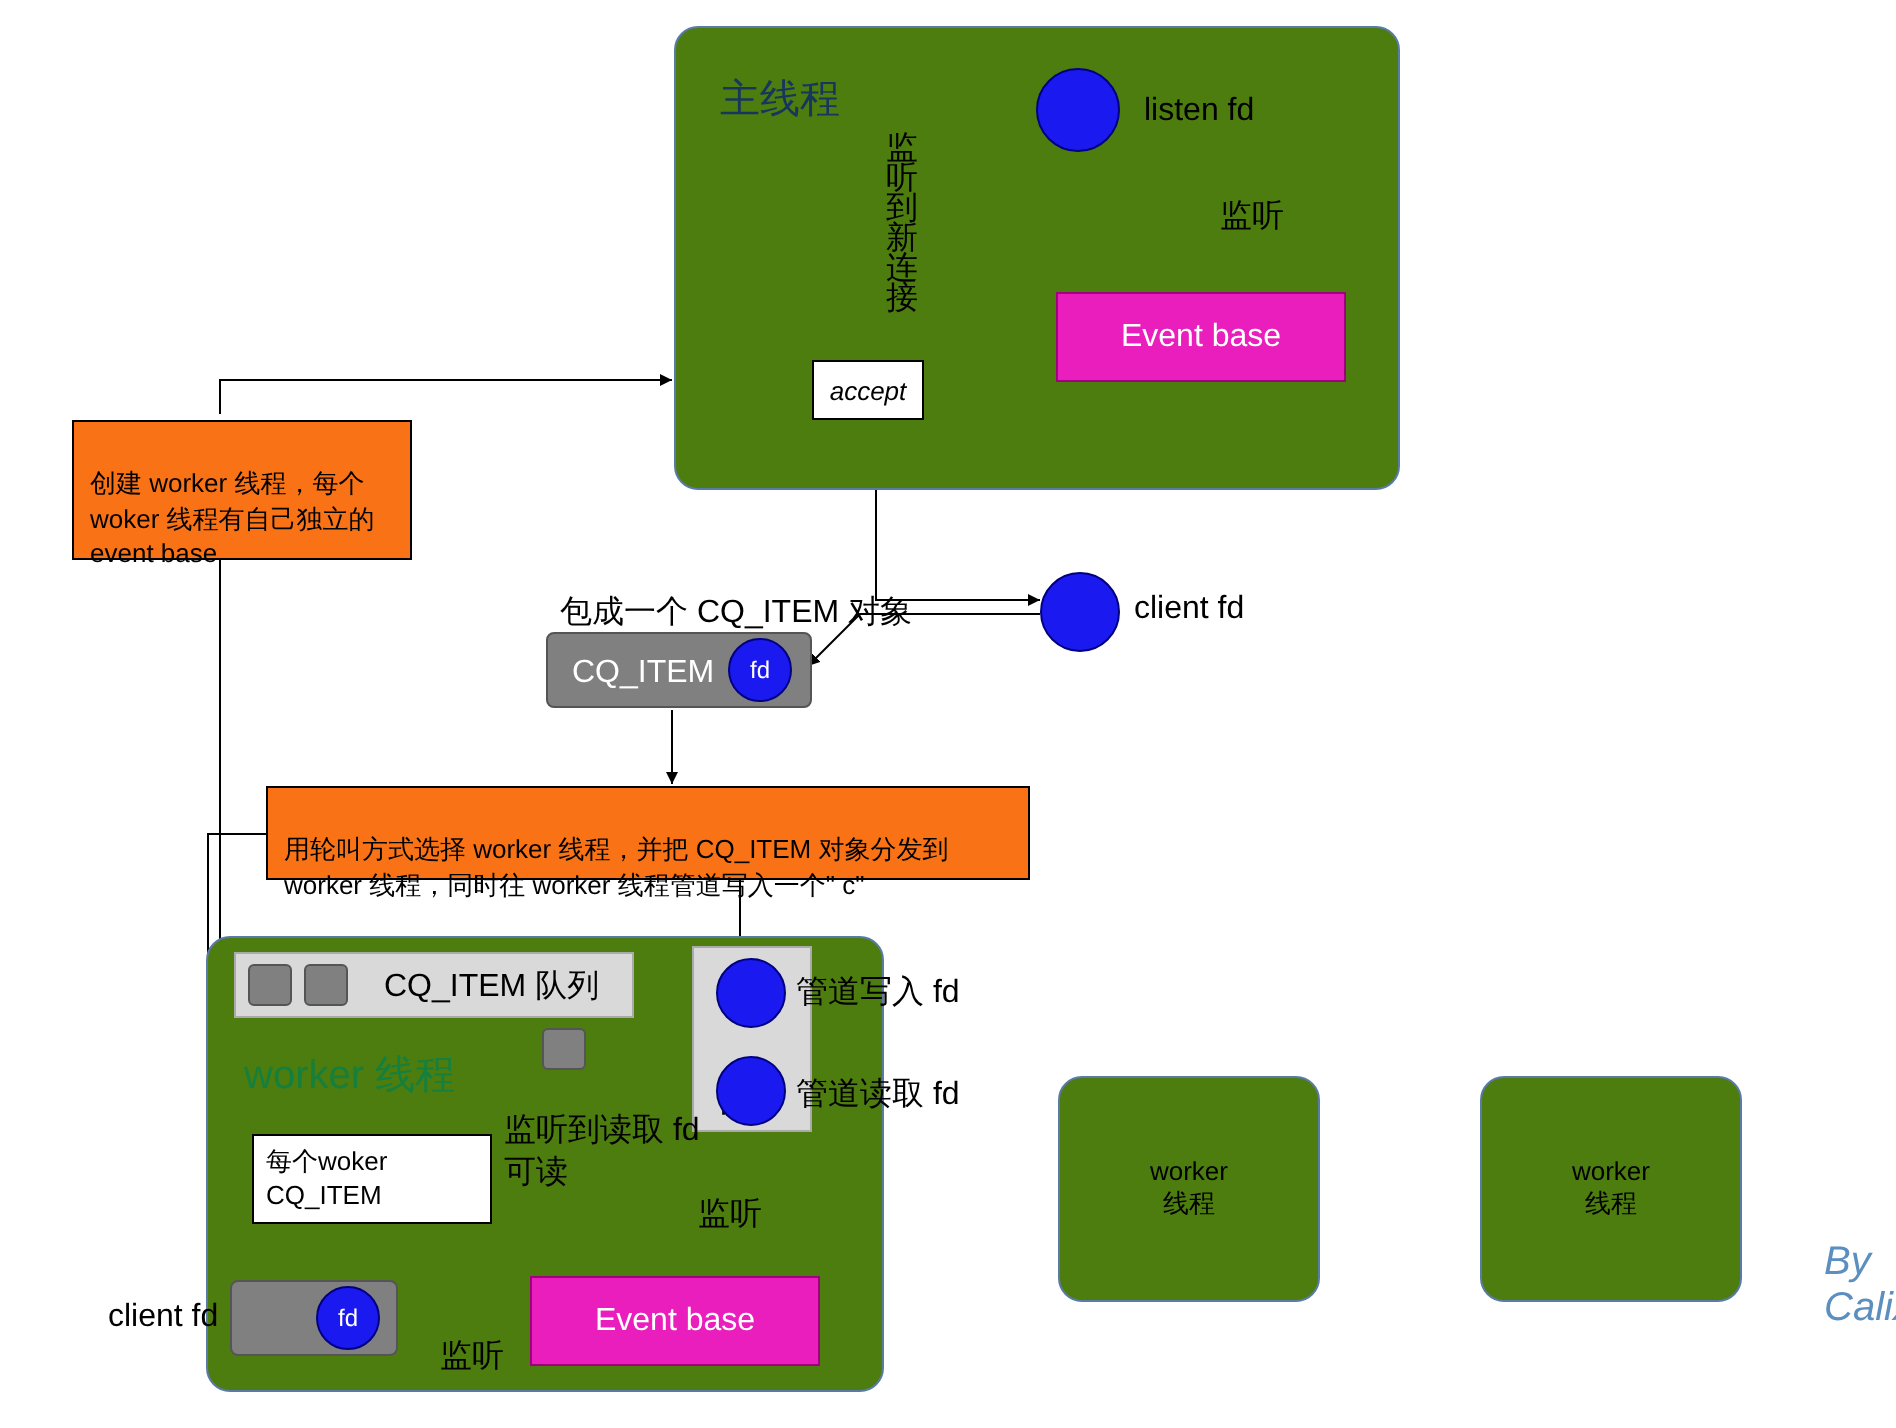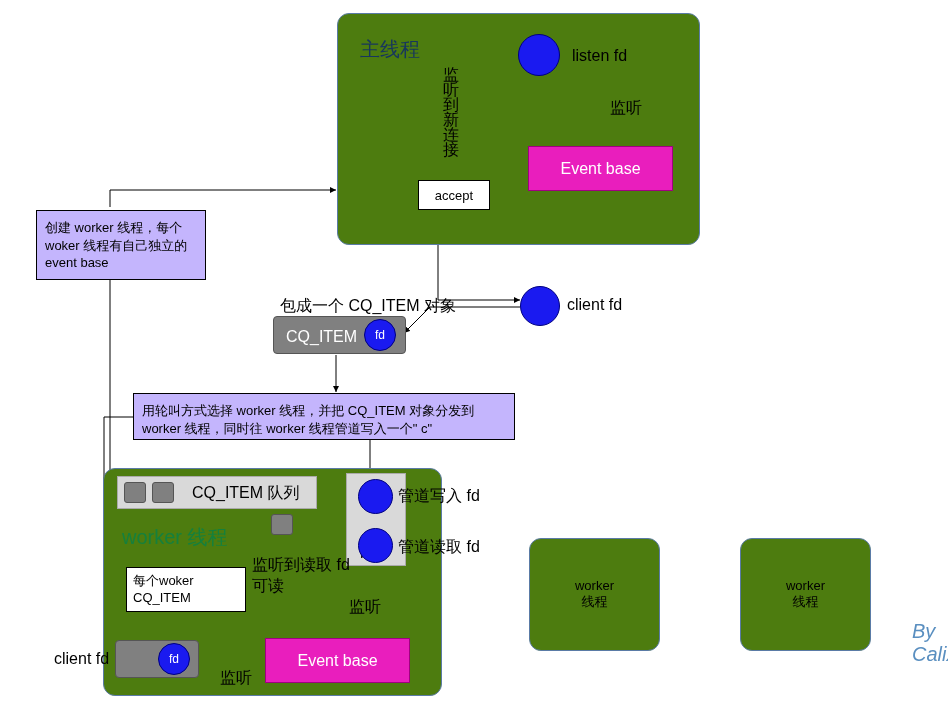--- a/index.html
+++ b/index.html
@@ -15,22 +15,22 @@
   }
   .box {
     position: absolute;
     border: 1px solid #5a7ba6;
     background: #4d7c0f;
     border-radius: 12px;
   }
   .textbox {
     position: absolute;
     border: 1px solid #000;
-    background: #c4b5fd;
-    padding: 8px 8px;
+    background: #f97316;
+    padding: 22px 8px;
   }
   .graybox {
     position: absolute;
     background: #808080;
     border: 1px solid #555;
     border-radius: 4px;
     color: #000;
   }
   .lightgray {
     position: absolute;
@@ -118,21 +118,21 @@
 
   <path d="M 265 660 L 200 660" stroke="#000" fill="none" marker-end="url(#ah)"></path>
 </svg>
 
 <div class="box" style="left:337px; top:13px; width:363px; height:232px;"></div>
 <div class="lbl" style="left:360px; top:36px; font-size:20px; color:#17365d;">主线程</div>
 <div class="circle" style="left:518px; top:34px; width:42px; height:42px;"></div>
 <div class="lbl" style="left:572px; top:47px;">listen fd</div>
 <div class="lbl" style="left:610px; top:98px;">监听</div>
 <div class="magenta" style="left:528px; top:146px; width:145px; height:45px;">Event base</div>
-<div class="whitebtn" style="left:418px; top:180px; width:72px; height:30px;">accept</div>
+<div class="whitebtn" style="left:406px; top:180px; width:56px; height:30px;font-style:italic;">accept</div>
 <div class="lbl" style="left:443px; top:67px; width:14px; line-height:15px;">监<br>听<br>到<br>新<br>连<br>接</div>
 
 <div class="textbox" style="left:36px; top:210px; width:170px; height:70px;">创建 worker 线程，每个woker 线程有自己独立的 event base</div>
 
 <div class="circle" style="left:520px; top:286px; width:40px; height:40px;"></div>
 <div class="lbl" style="left:567px; top:296px;">client fd</div>
 
 <div class="lbl" style="left:280px; top:296px;">包成一个 CQ_ITEM 对象</div>
 <div class="graybox" style="left:273px; top:316px; width:133px; height:38px;"></div>
 <div class="lbl" style="left:286px; top:328px; color:#fff;">CQ_ITEM</div>

